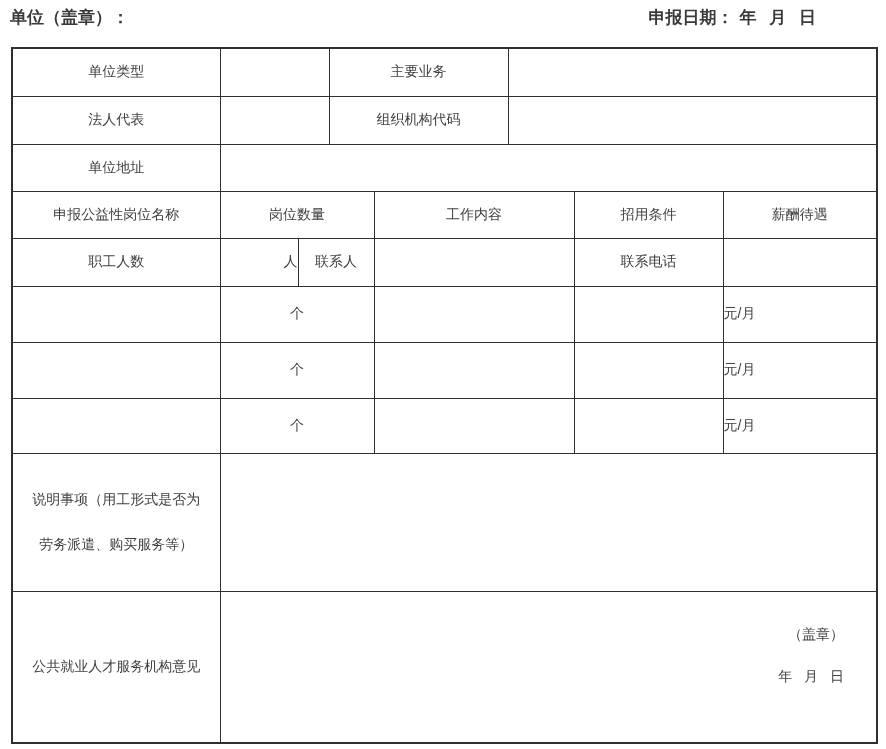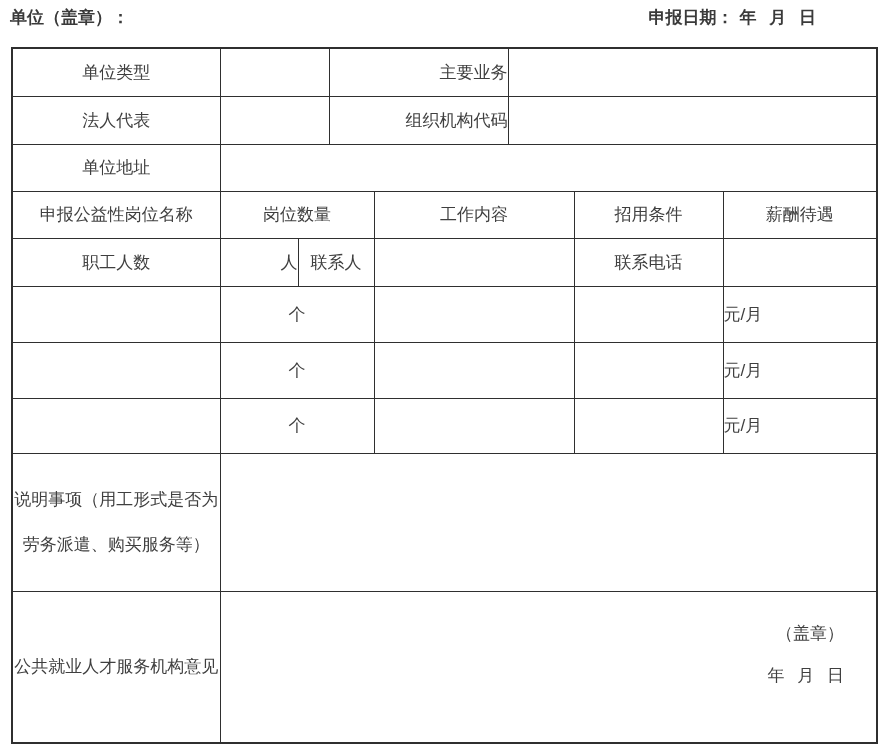--- a/index.html
+++ b/index.html
@@ -33,28 +33,28 @@
     left: 11px;
     top: 47px;
     width: 865px;
     border-collapse: collapse;
     table-layout: fixed;
     border: 2px solid #2f2f2f;
   }
   table.form td {
     border: 1px solid #2f2f2f;
     padding: 0;
-    font-size: 17px;
+    font-size: 14px;
     color: #3f3f3f;
     vertical-align: middle;
     overflow: hidden;
     white-space: nowrap;
   }
   td.c  { text-align: center; }
-  td.l  { text-align: right; padding-left: 9px; }
+  td.l  { text-align: center; padding-left: 9px; }
   td.r-unit { text-align: right; padding-right: 7px; }
   td.contact { text-align: center; padding-right: 20px; }
   td.qty { text-align: center; padding-left: 50px; }
   td.salary { text-align: left; padding-right: 28px; }
 
   td.notes-label { text-align: center; white-space: normal; }
   .notes-line { line-height: 45px; }
 
   td.agency-label { text-align: center; }
   td.agency-cell { vertical-align: bottom; }

